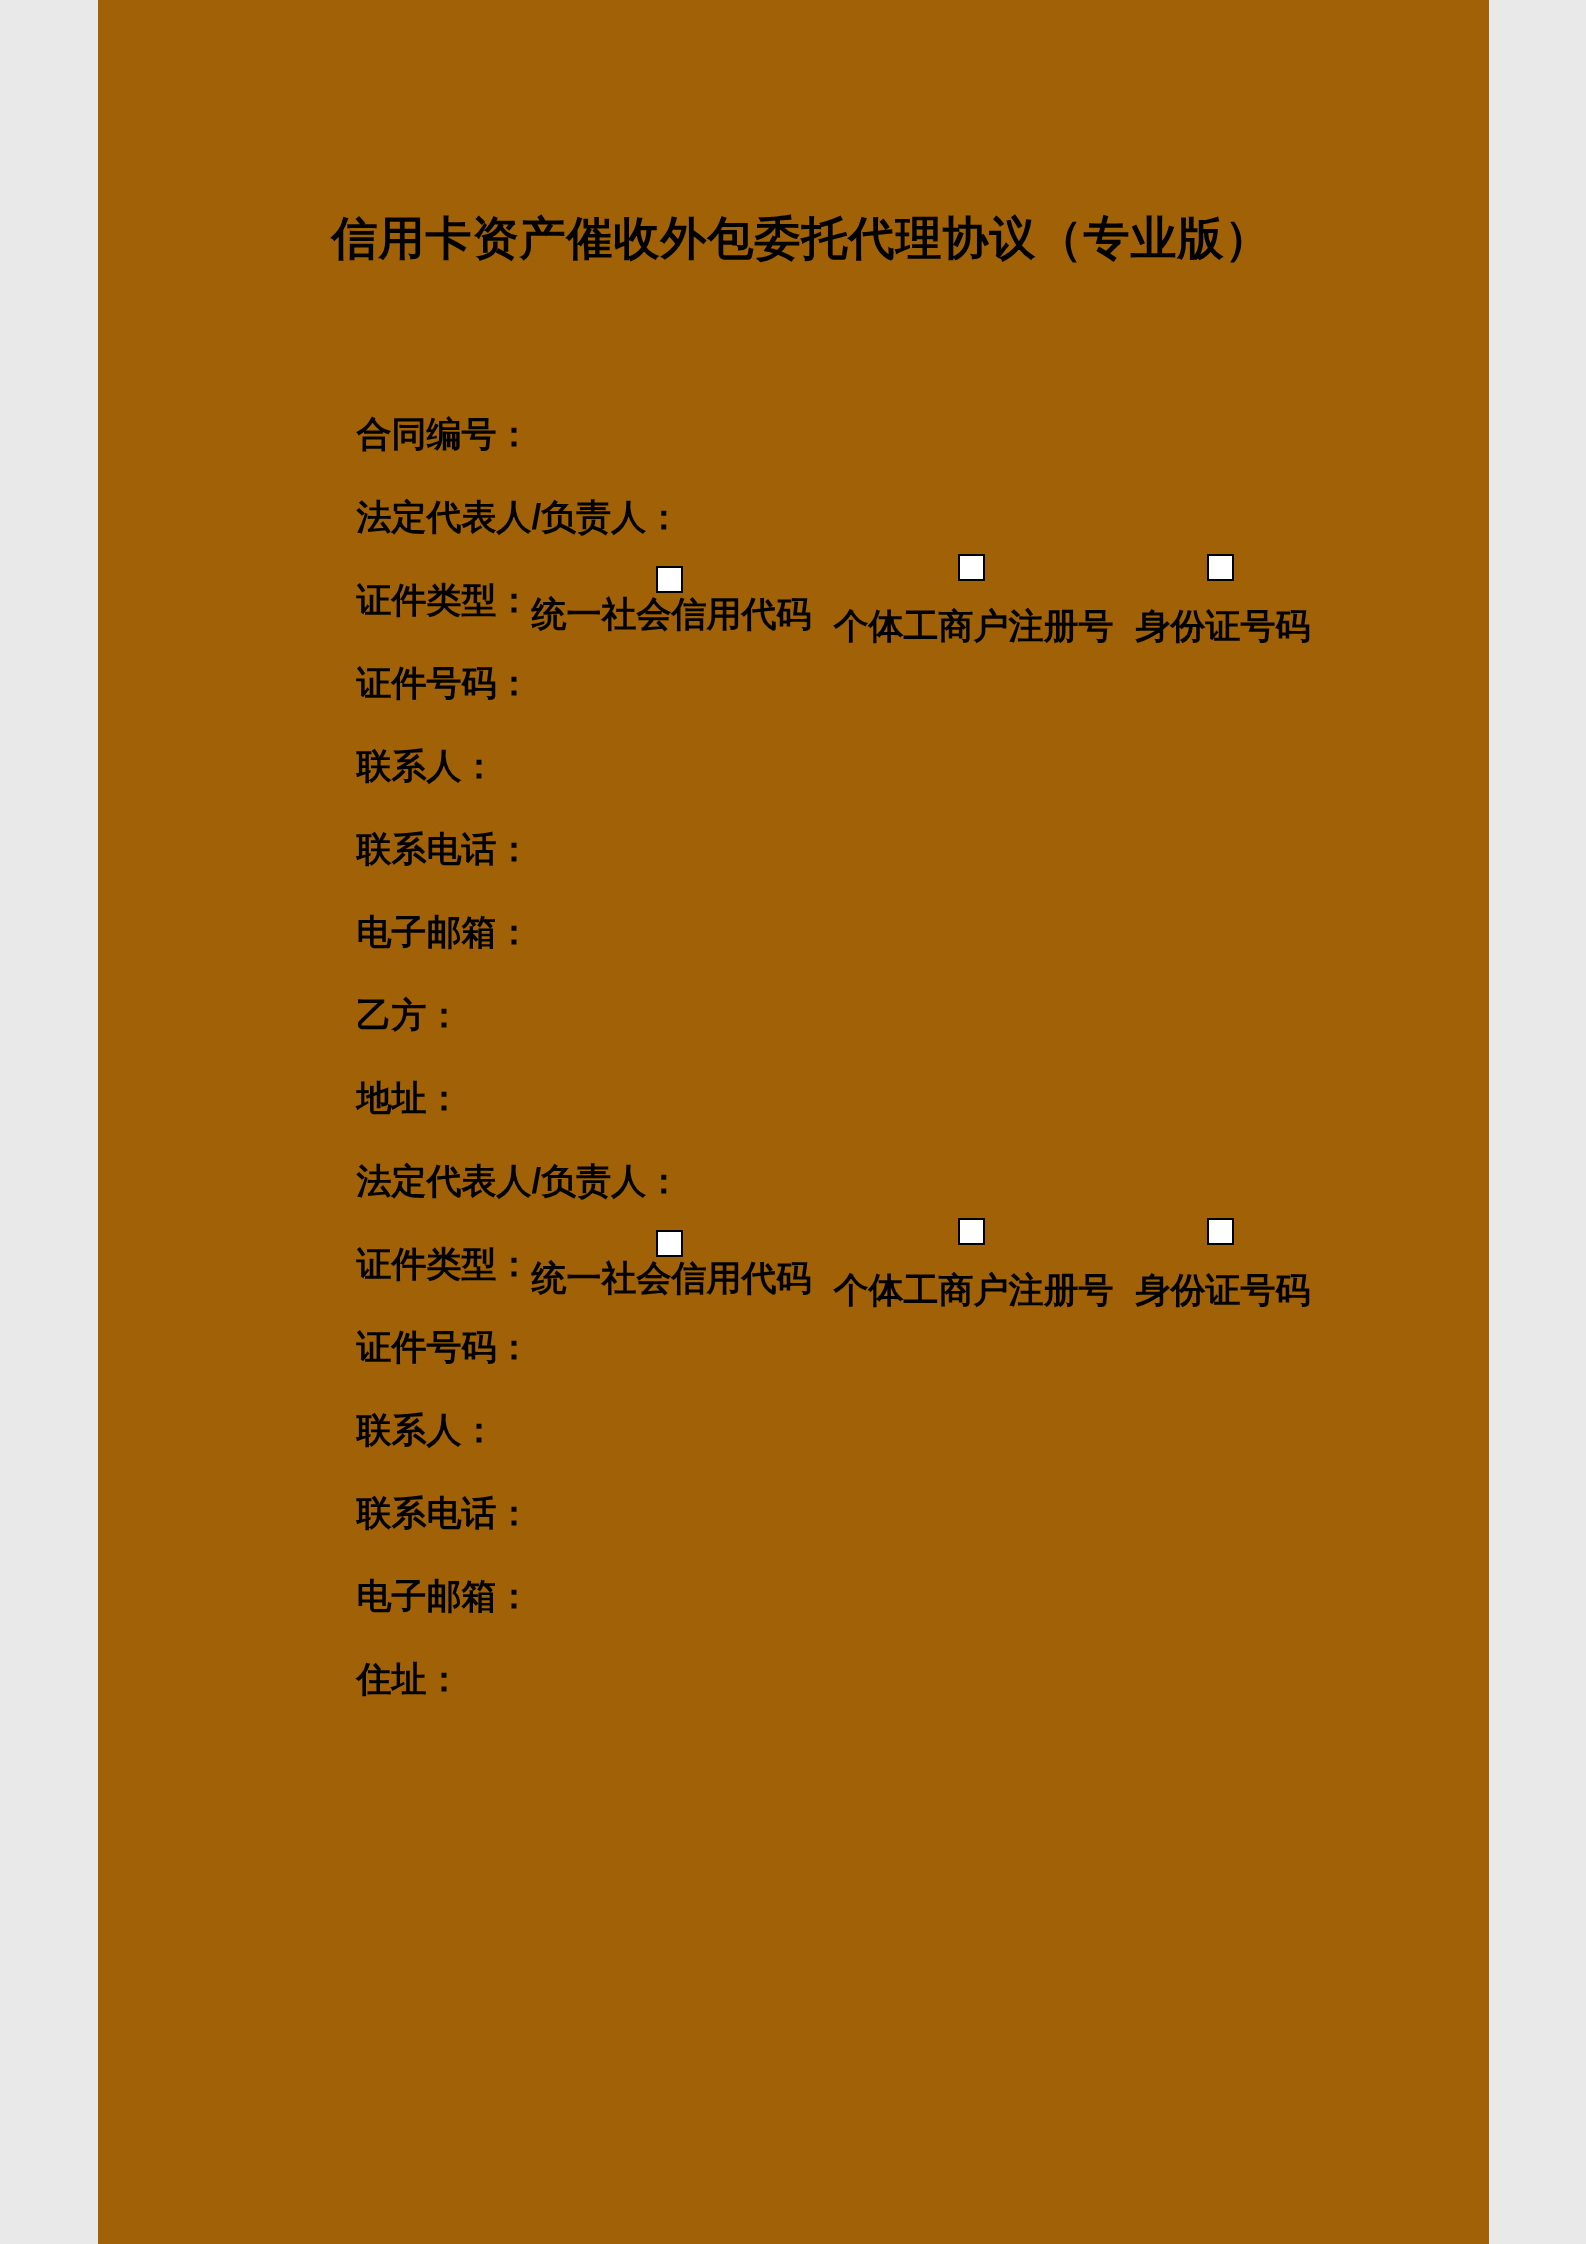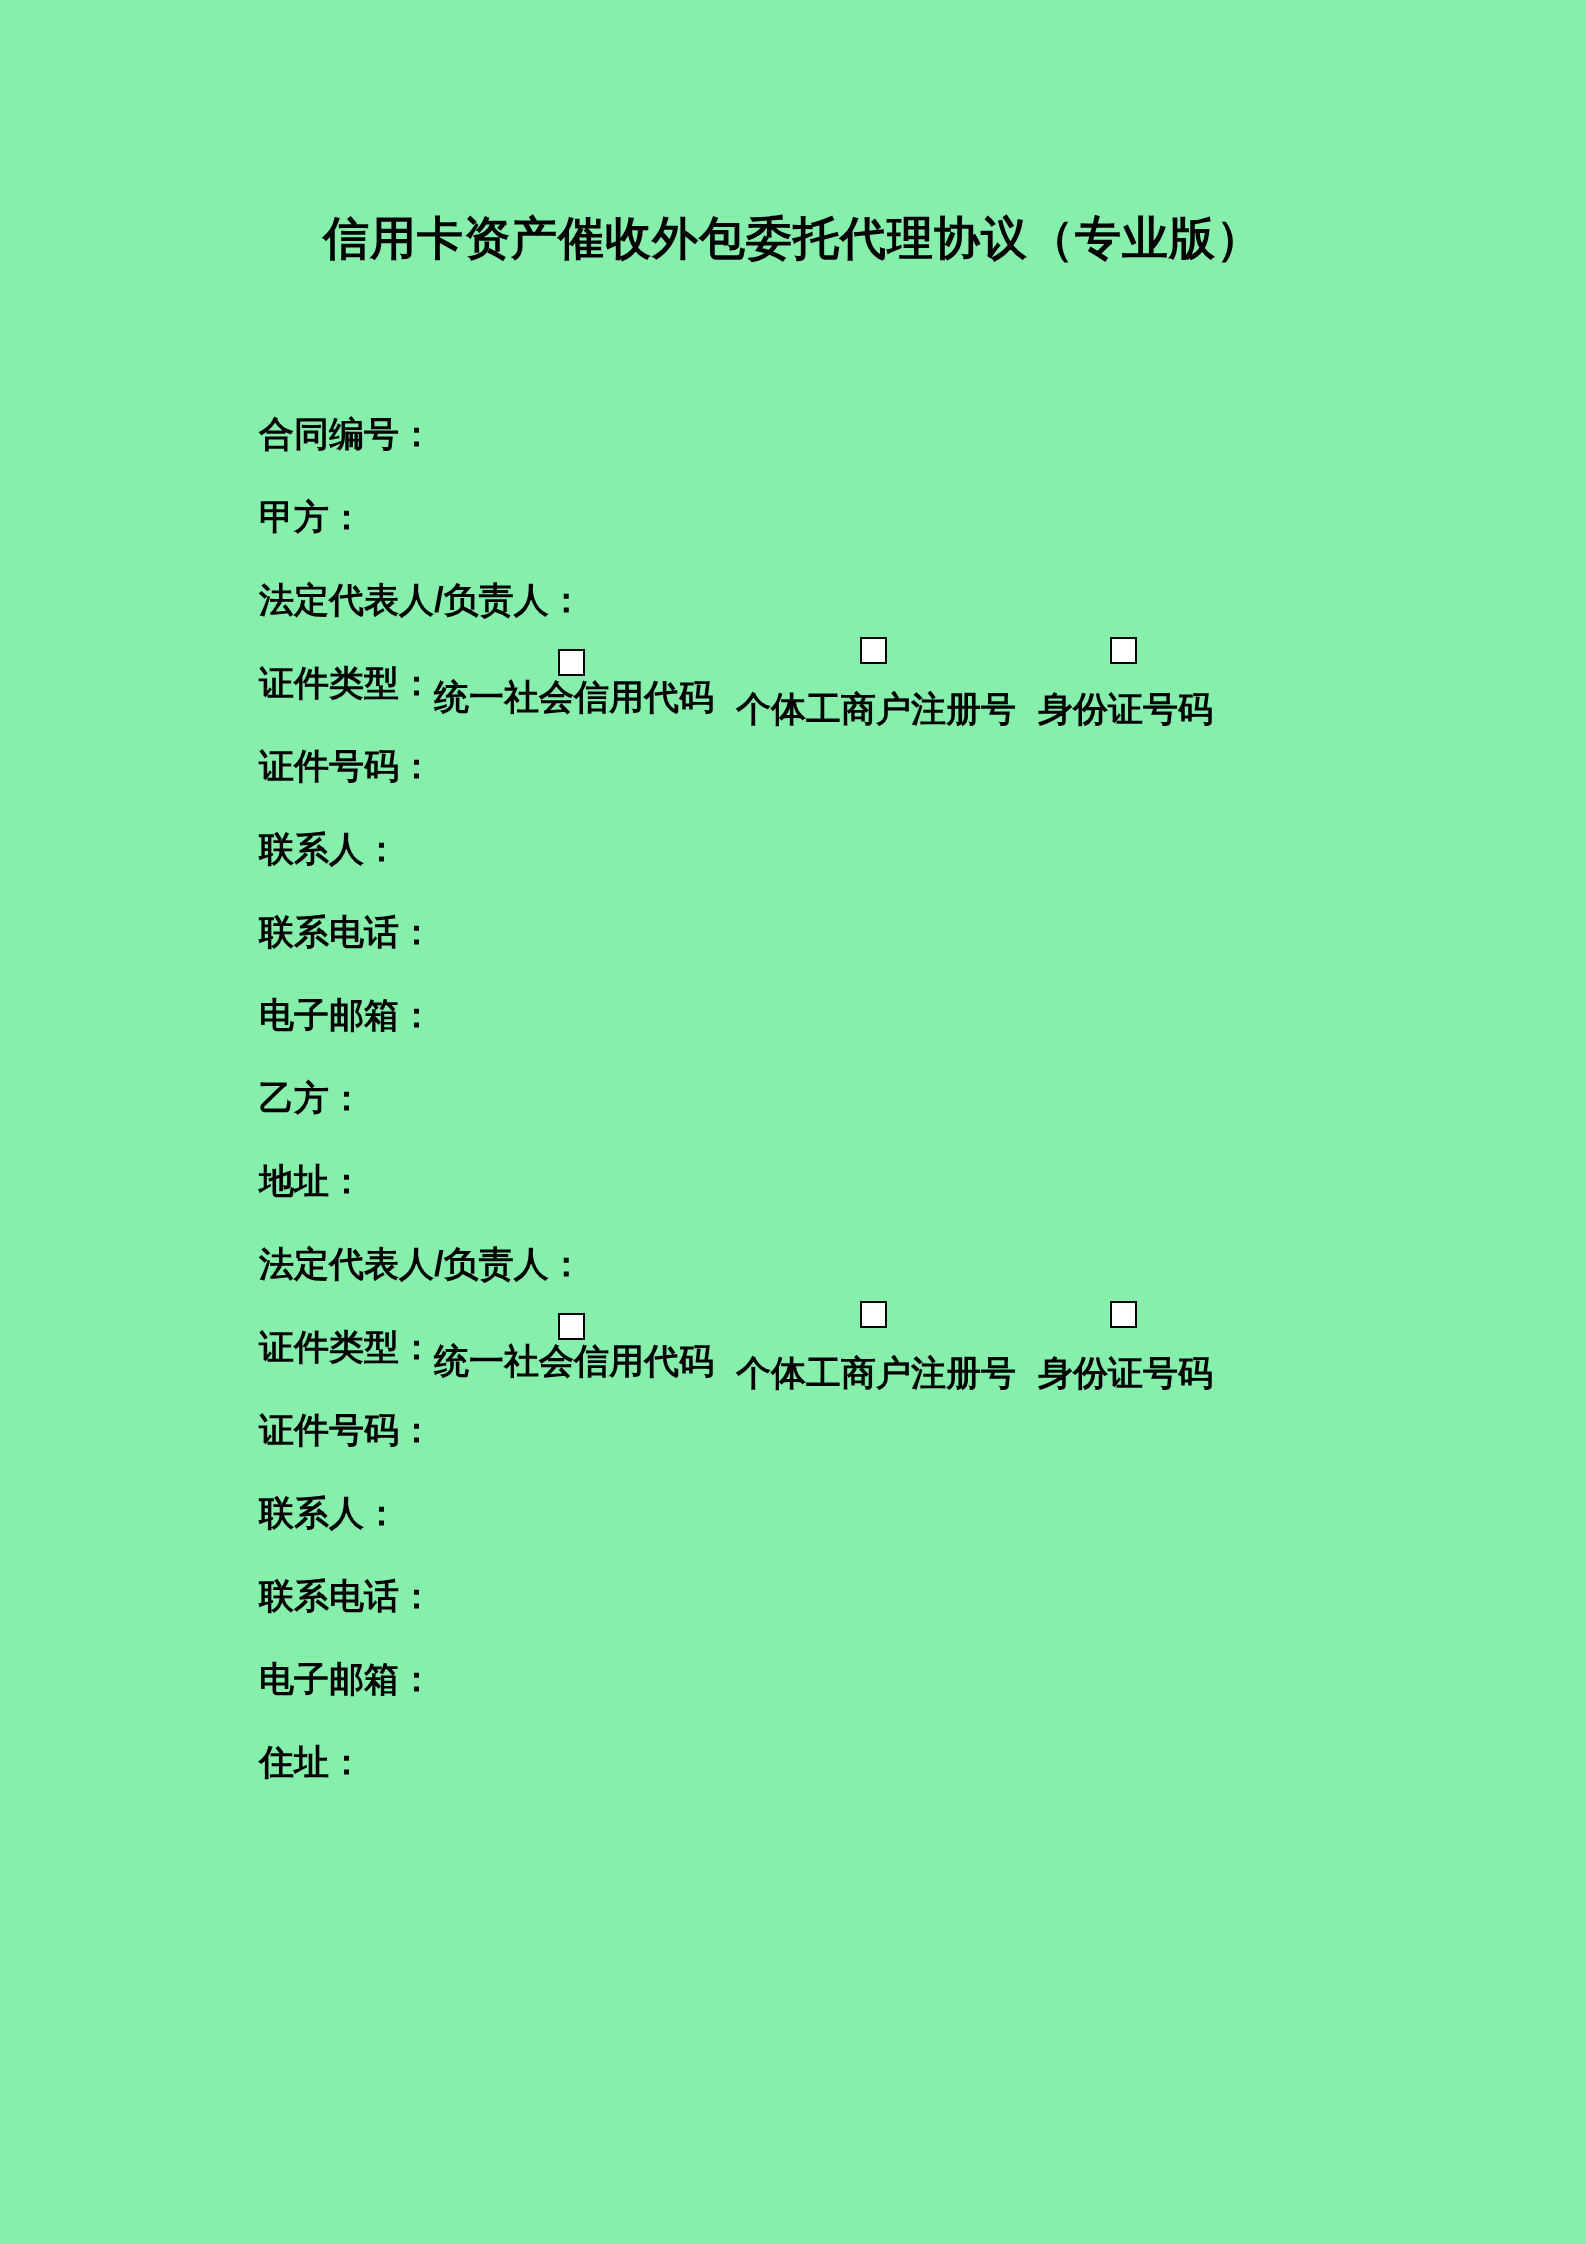--- a/index.html
+++ b/index.html
@@ -1,21 +1,21 @@
 <!DOCTYPE html>
 <html lang="zh"><head>
 <meta charset="utf-8">
 <style>
   html, body { margin: 0; padding: 0; background: #e9e9e9; }
   .page {
     position: relative;
-    width: 1586px;
+    width: 1391px;
     height: 2244px;
     margin: 0 auto;
-    background: #86efac;
+    background: #a16207;
     color: #000000;
     font-family: "Liberation Sans", "DejaVu Sans", sans-serif;
     font-weight: bold;
     overflow: hidden;
     box-sizing: border-box;
     padding: 0 234px;
   }
   .doc-title {
     margin-top: 212px;
     font-size: 46px;
@@ -54,21 +54,20 @@
     flex: none;
   }
 </style>
 </head>
 <body>
 
 <div class="page">
   <div class="doc-title">信用卡资产催收外包委托代理协议（专业版）</div>
   <div class="doc-lines">
       <div class="line">合同编号：</div>
-      <div class="line">甲方：</div>
       <div class="line">法定代表人/负责人：</div>
       <div class="line">
         <span>证件类型：</span>
         <span class="opt">
           <span class="checkbox"></span>
           <span>统一社会信用代码</span>
         </span>
         <span class="opt opt--gap">
           <span class="checkbox"></span>
           <span>个体工商户注册号</span>

